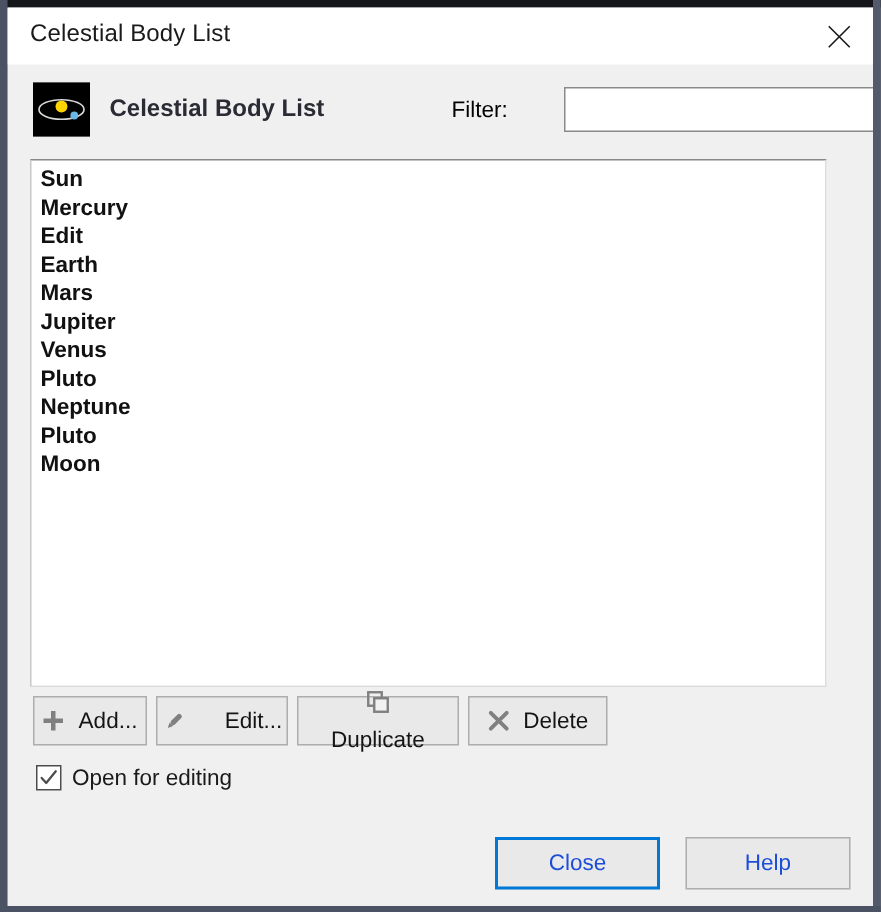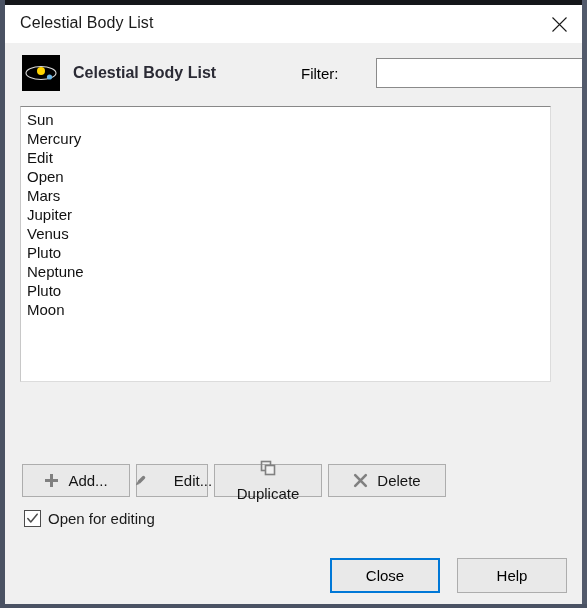--- a/index.html
+++ b/index.html
@@ -127,29 +127,30 @@
     padding: 0 5px;
     outline: none;
   }
 
   
   .listbox {
     position: absolute;
     left: 15px;
     top: 101px;
     width: 531px;
-    height: 276px;
+    height: 352px;
     box-sizing: border-box;
     background: #ffffff;
     border-top: 1px solid #888888;
     border-left: 1px solid #c8c8c8;
     border-right: 1px solid #dcdcdc;
     border-bottom: 1px solid #dcdcdc;
     overflow: hidden;
     padding: 3px 0 0 0;
+    font-weight: bold;
   }
   .list-item {
     height: 19px;
     line-height: 19px;
     padding-left: 6px;
     font-size: 15px;
     color: #111111;
     white-space: nowrap;
   }
 
@@ -171,24 +172,24 @@
     justify-content: center;
     gap: 9px;
     padding: 0 14px;
     font-size: 15px;
     color: #141414;
     white-space: nowrap;
     cursor: default;
   }
   .btn .bicon { display: flex; align-items: center; }
   .btn .bicon svg, .btn .bicon { display: block; }
-  .btn-add      { width: 108px; }
-  .btn-edit     { width: 72px; gap: 26px; }
+  .btn-add      { width: 76px; }
+  .btn-edit     { width: 88px; gap: 26px; }
   .btn-duplicate{ width: 108px; flex-direction: column; }
-  .btn-delete   { width: 118px; }
+  .btn-delete   { width: 93px; }
 
   
   .check-row {
     position: absolute;
     left: 19px;
     top: 505px;
     display: flex;
     align-items: flex-start;
     gap: 7px;
   }
@@ -219,21 +220,21 @@
   .btn-footer {
     box-sizing: border-box;
     width: 110px;
     height: 35px;
     background: #e9e9e9;
     border: 1px solid #adadad;
     display: flex;
     align-items: center;
     justify-content: center;
     font-size: 15px;
-    color: #000000;
+    color: #1d4ed8;
     cursor: default;
   }
   .btn-footer.default {
     border: 2px solid #0078d7;
     background: #e9e9e9;
   }
 </style>
 </head>
 <body>
 
@@ -269,21 +270,21 @@
 
     <div class="filter-label">Filter:</div>
 
     <input class="filter-input" type="text" value="" style="">
   </div>
 
   <div class="listbox">
     <div class="list-item">Sun</div>
     <div class="list-item">Mercury</div>
     <div class="list-item">Edit</div>
-    <div class="list-item">Open</div>
+    <div class="list-item">Earth</div>
     <div class="list-item">Mars</div>
     <div class="list-item">Jupiter</div>
     <div class="list-item">Venus</div>
     <div class="list-item">Pluto</div>
     <div class="list-item">Neptune</div>
     <div class="list-item">Pluto</div>
     <div class="list-item">Moon</div>
   </div>
 
   <div class="action-row">

